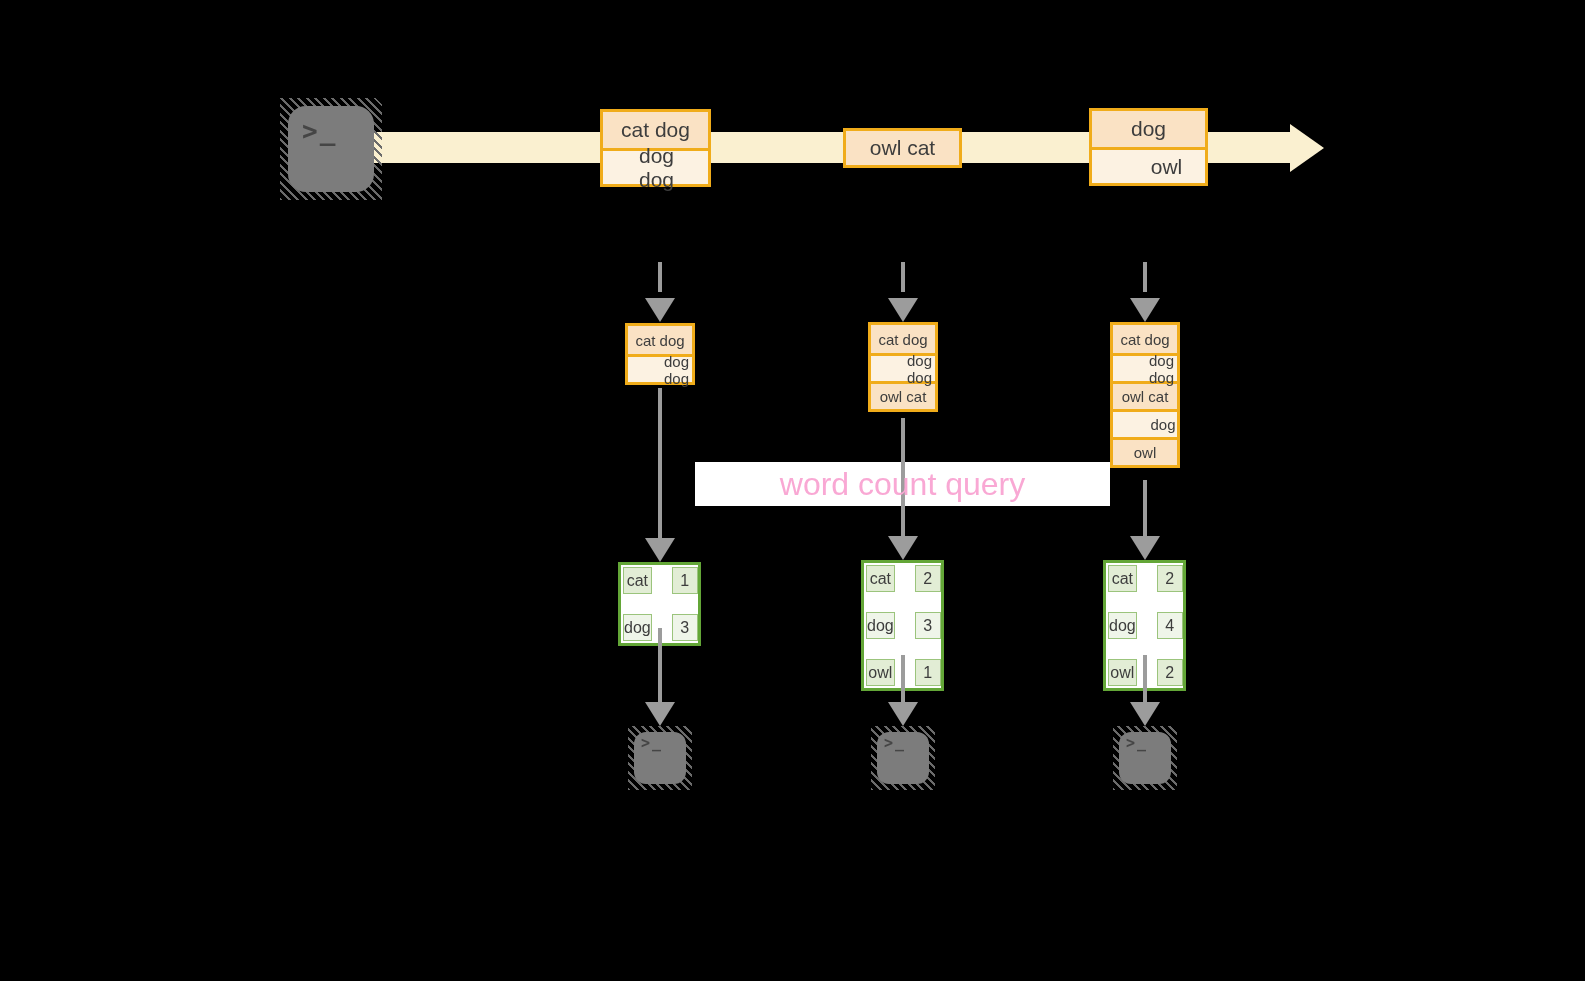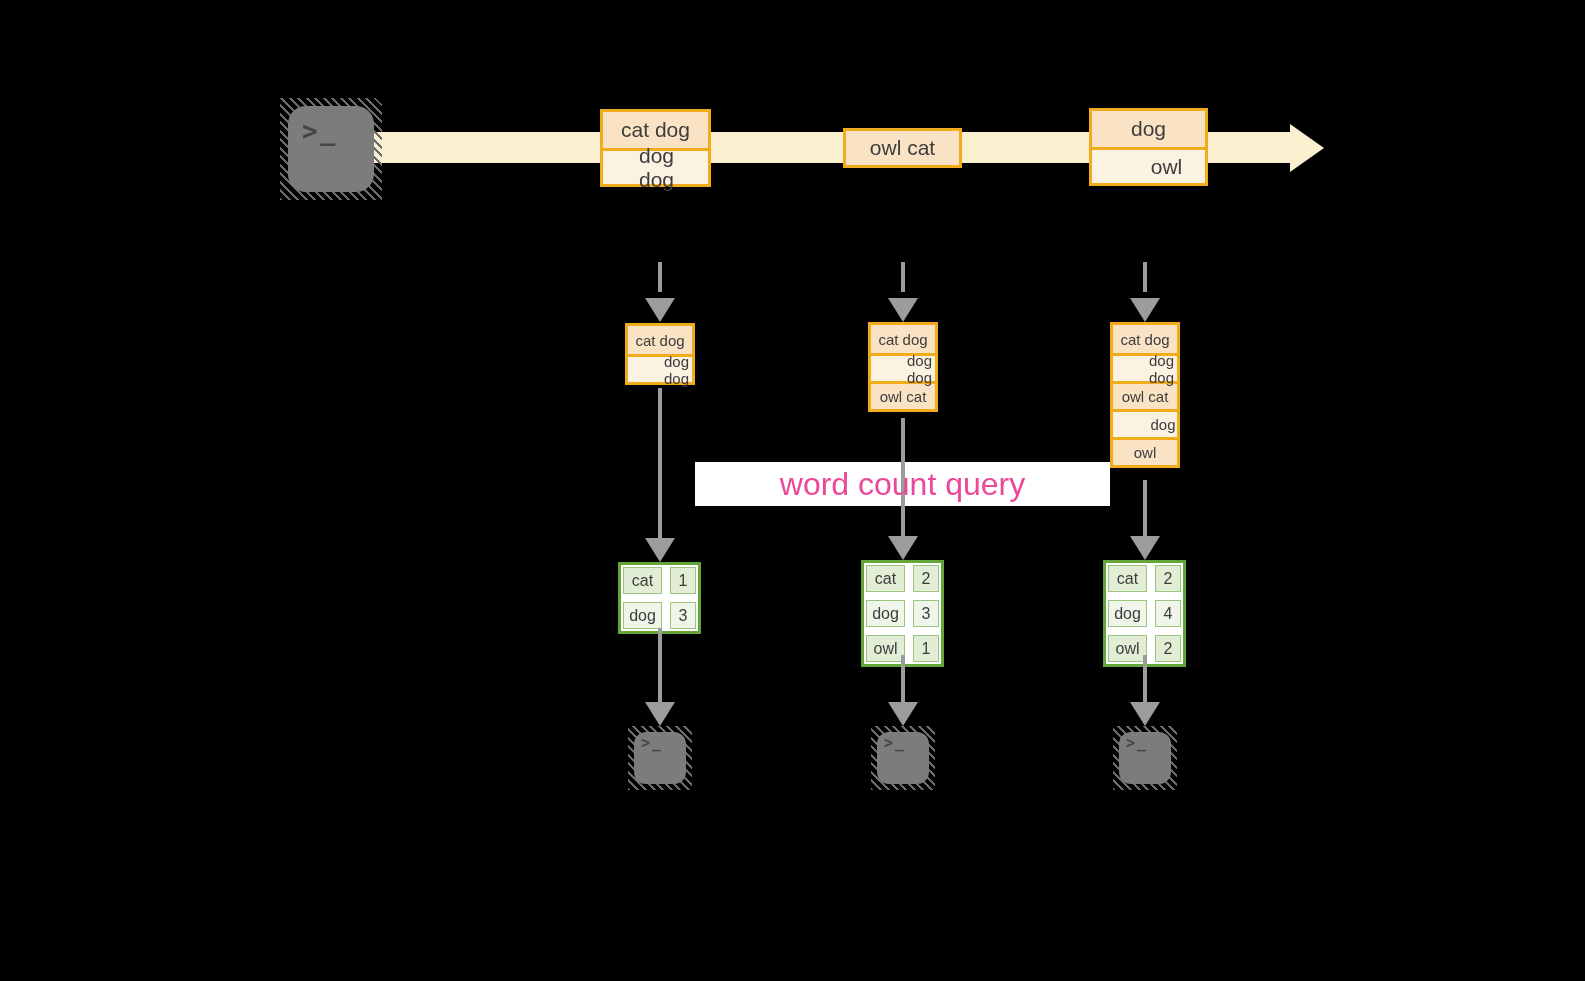--- a/index.html
+++ b/index.html
@@ -55,25 +55,25 @@
   .stack-3{left:1110px;top:322px;}
 
   
   .vline{position:absolute;width:0;border-left:4px solid var(--arrow);z-index:3;}
   .vdash{position:absolute;width:0;border-left:4px solid var(--arrow);z-index:3;}
   .vhead{position:absolute;width:0;height:0;border-left:15px solid transparent;border-right:15px solid transparent;border-top:24px solid var(--arrow);z-index:3;}
 
   
   .qlabel-bg{position:absolute;left:695px;top:462px;width:415px;height:44px;background:#fff;z-index:1;}
   .qlabel-text{position:absolute;left:695px;top:462px;width:415px;height:44px;display:flex;align-items:center;justify-content:center;
-    font-size:32px;color:#ec4899;z-index:4;}
+    font-size:32px;color:#f9a8d4;z-index:4;}
 
   
   .counts{position:absolute;width:83px;border:3px solid var(--green);background:#fff;padding:2px;display:grid;
-    grid-template-columns:1fr 26px;gap:8px;z-index:2;}
+    grid-template-columns:1fr 26px;gap:20px;z-index:2;}
   .counts .cell{height:27px;display:flex;align-items:center;justify-content:center;font-size:16px;color:var(--ink);
     border:1px solid var(--green-line);}
   .cell.r-dark{background:var(--gcell-dark);}
   .cell.r-light{background:var(--gcell-light);}
   .counts-1{left:618px;top:562px;}
   .counts-2{left:861px;top:560px;}
   .counts-3{left:1103px;top:560px;}
 </style>
 </head>
 <body>

